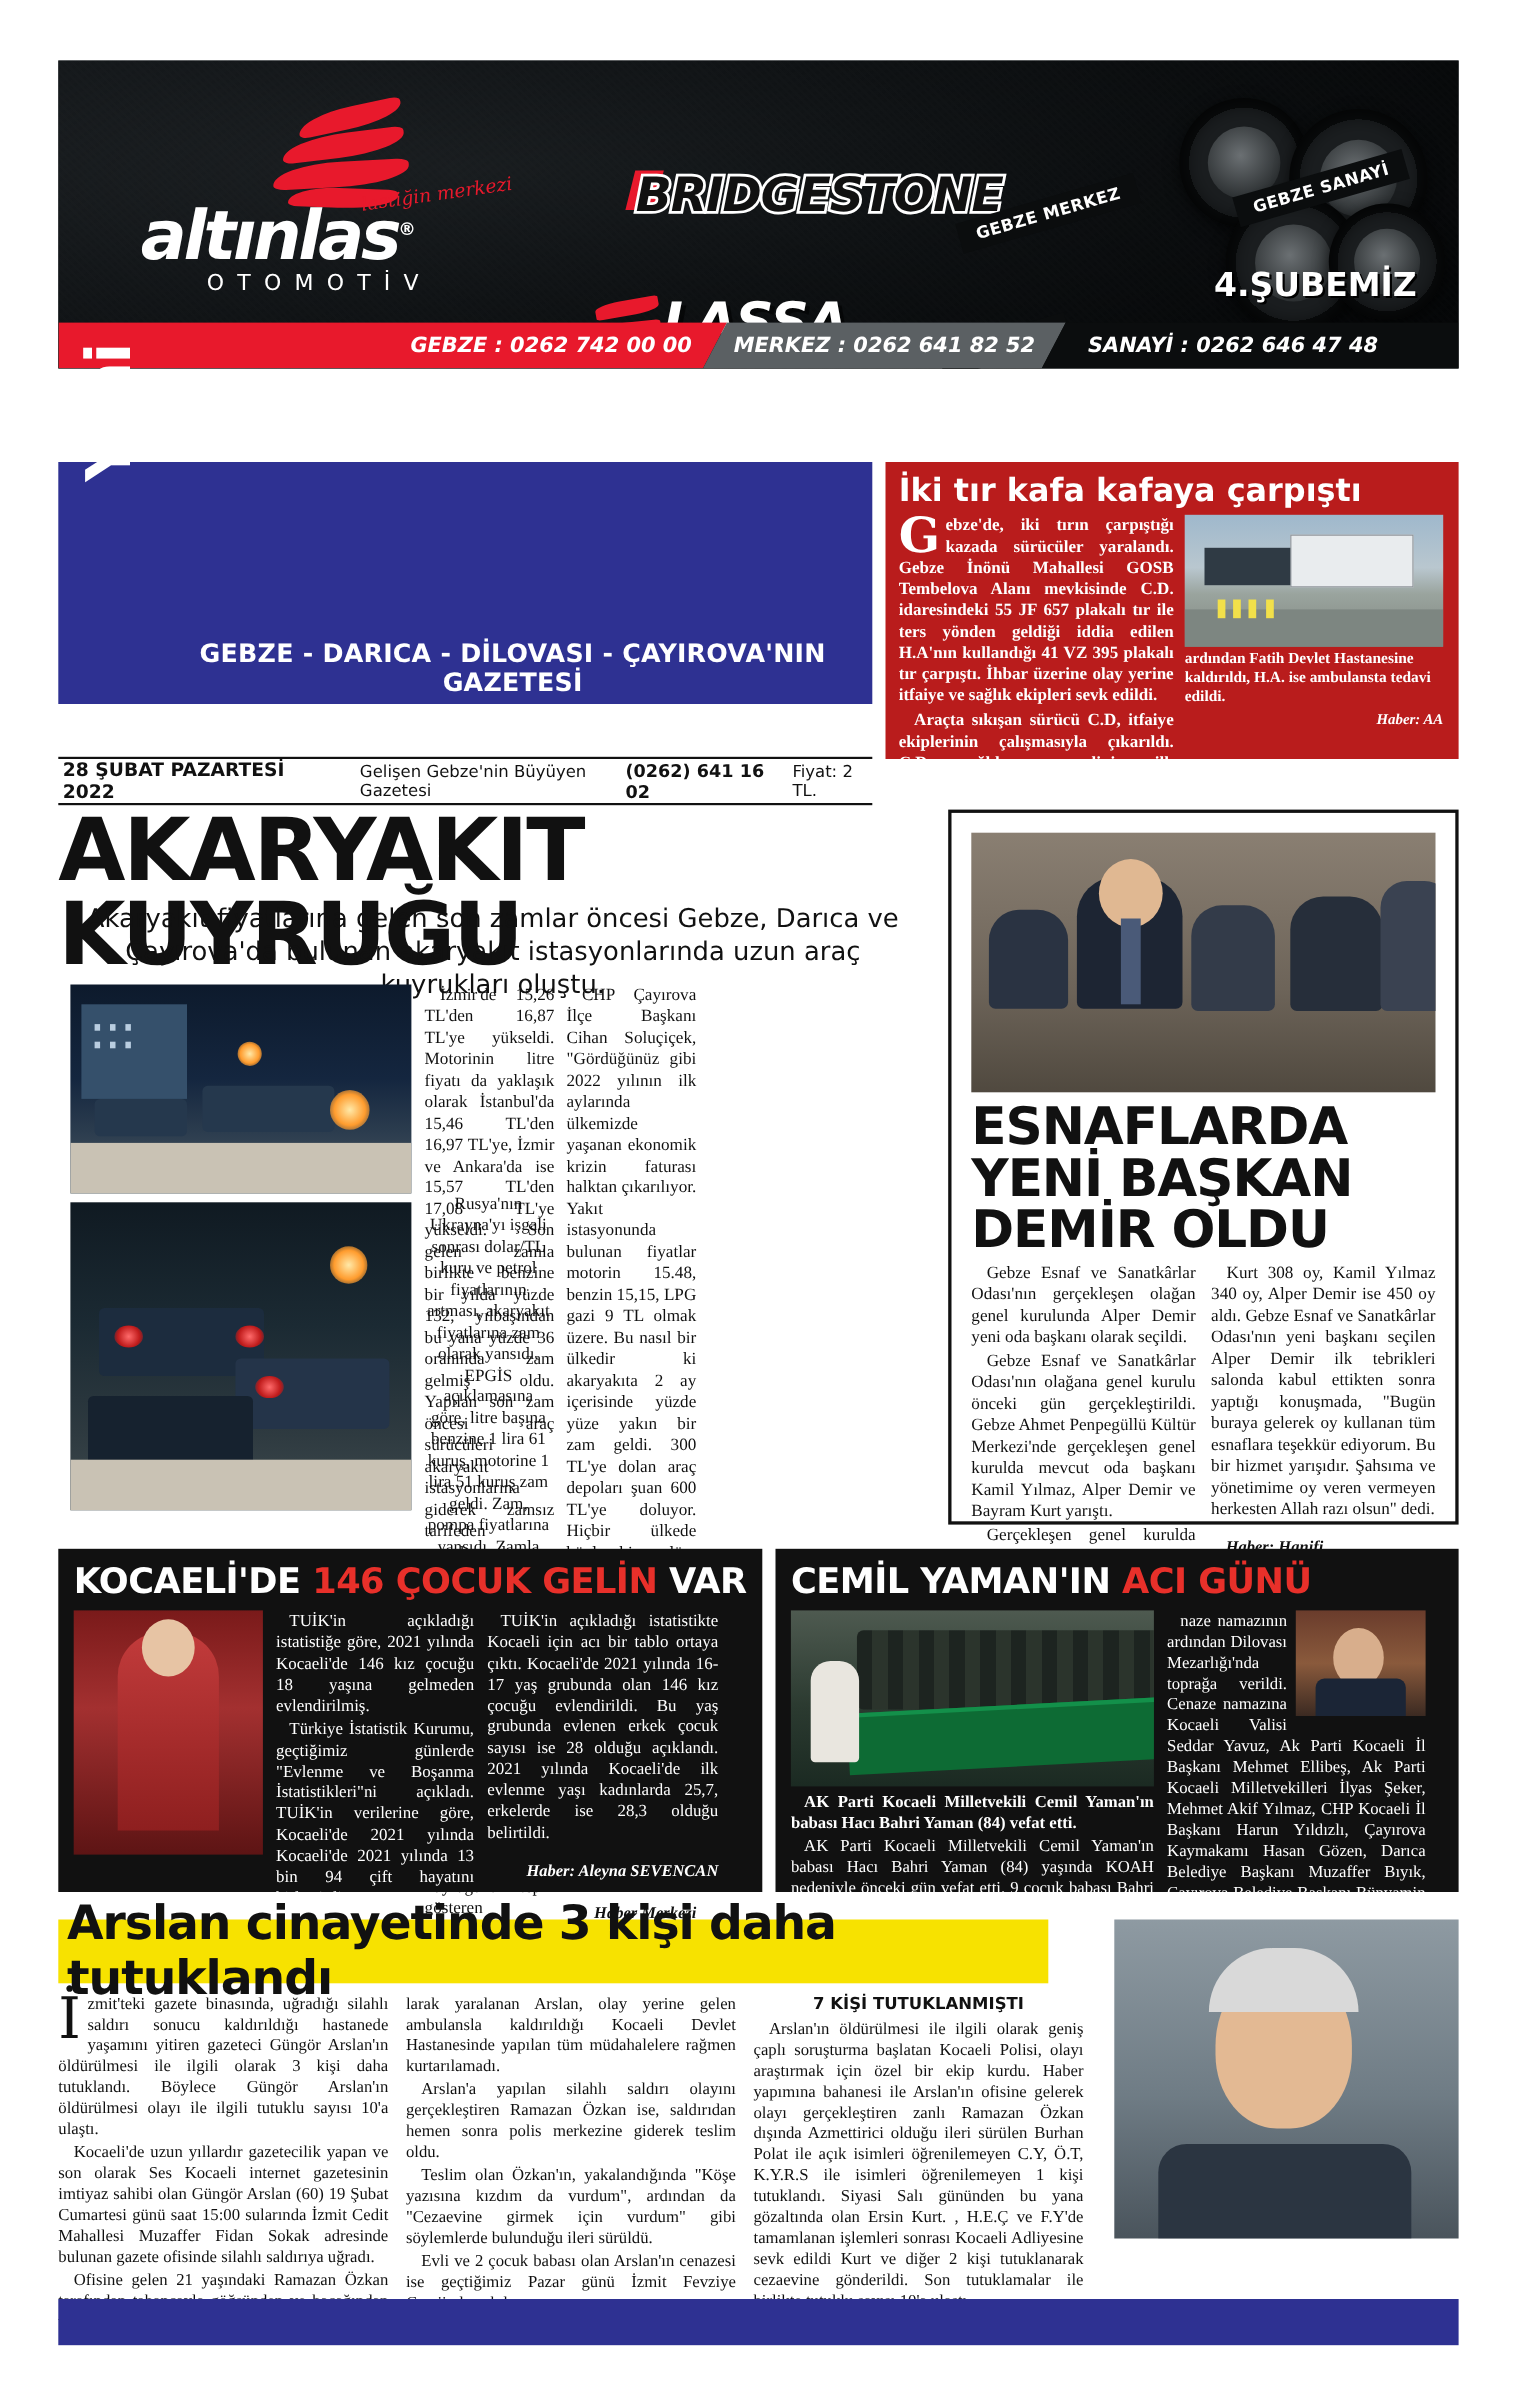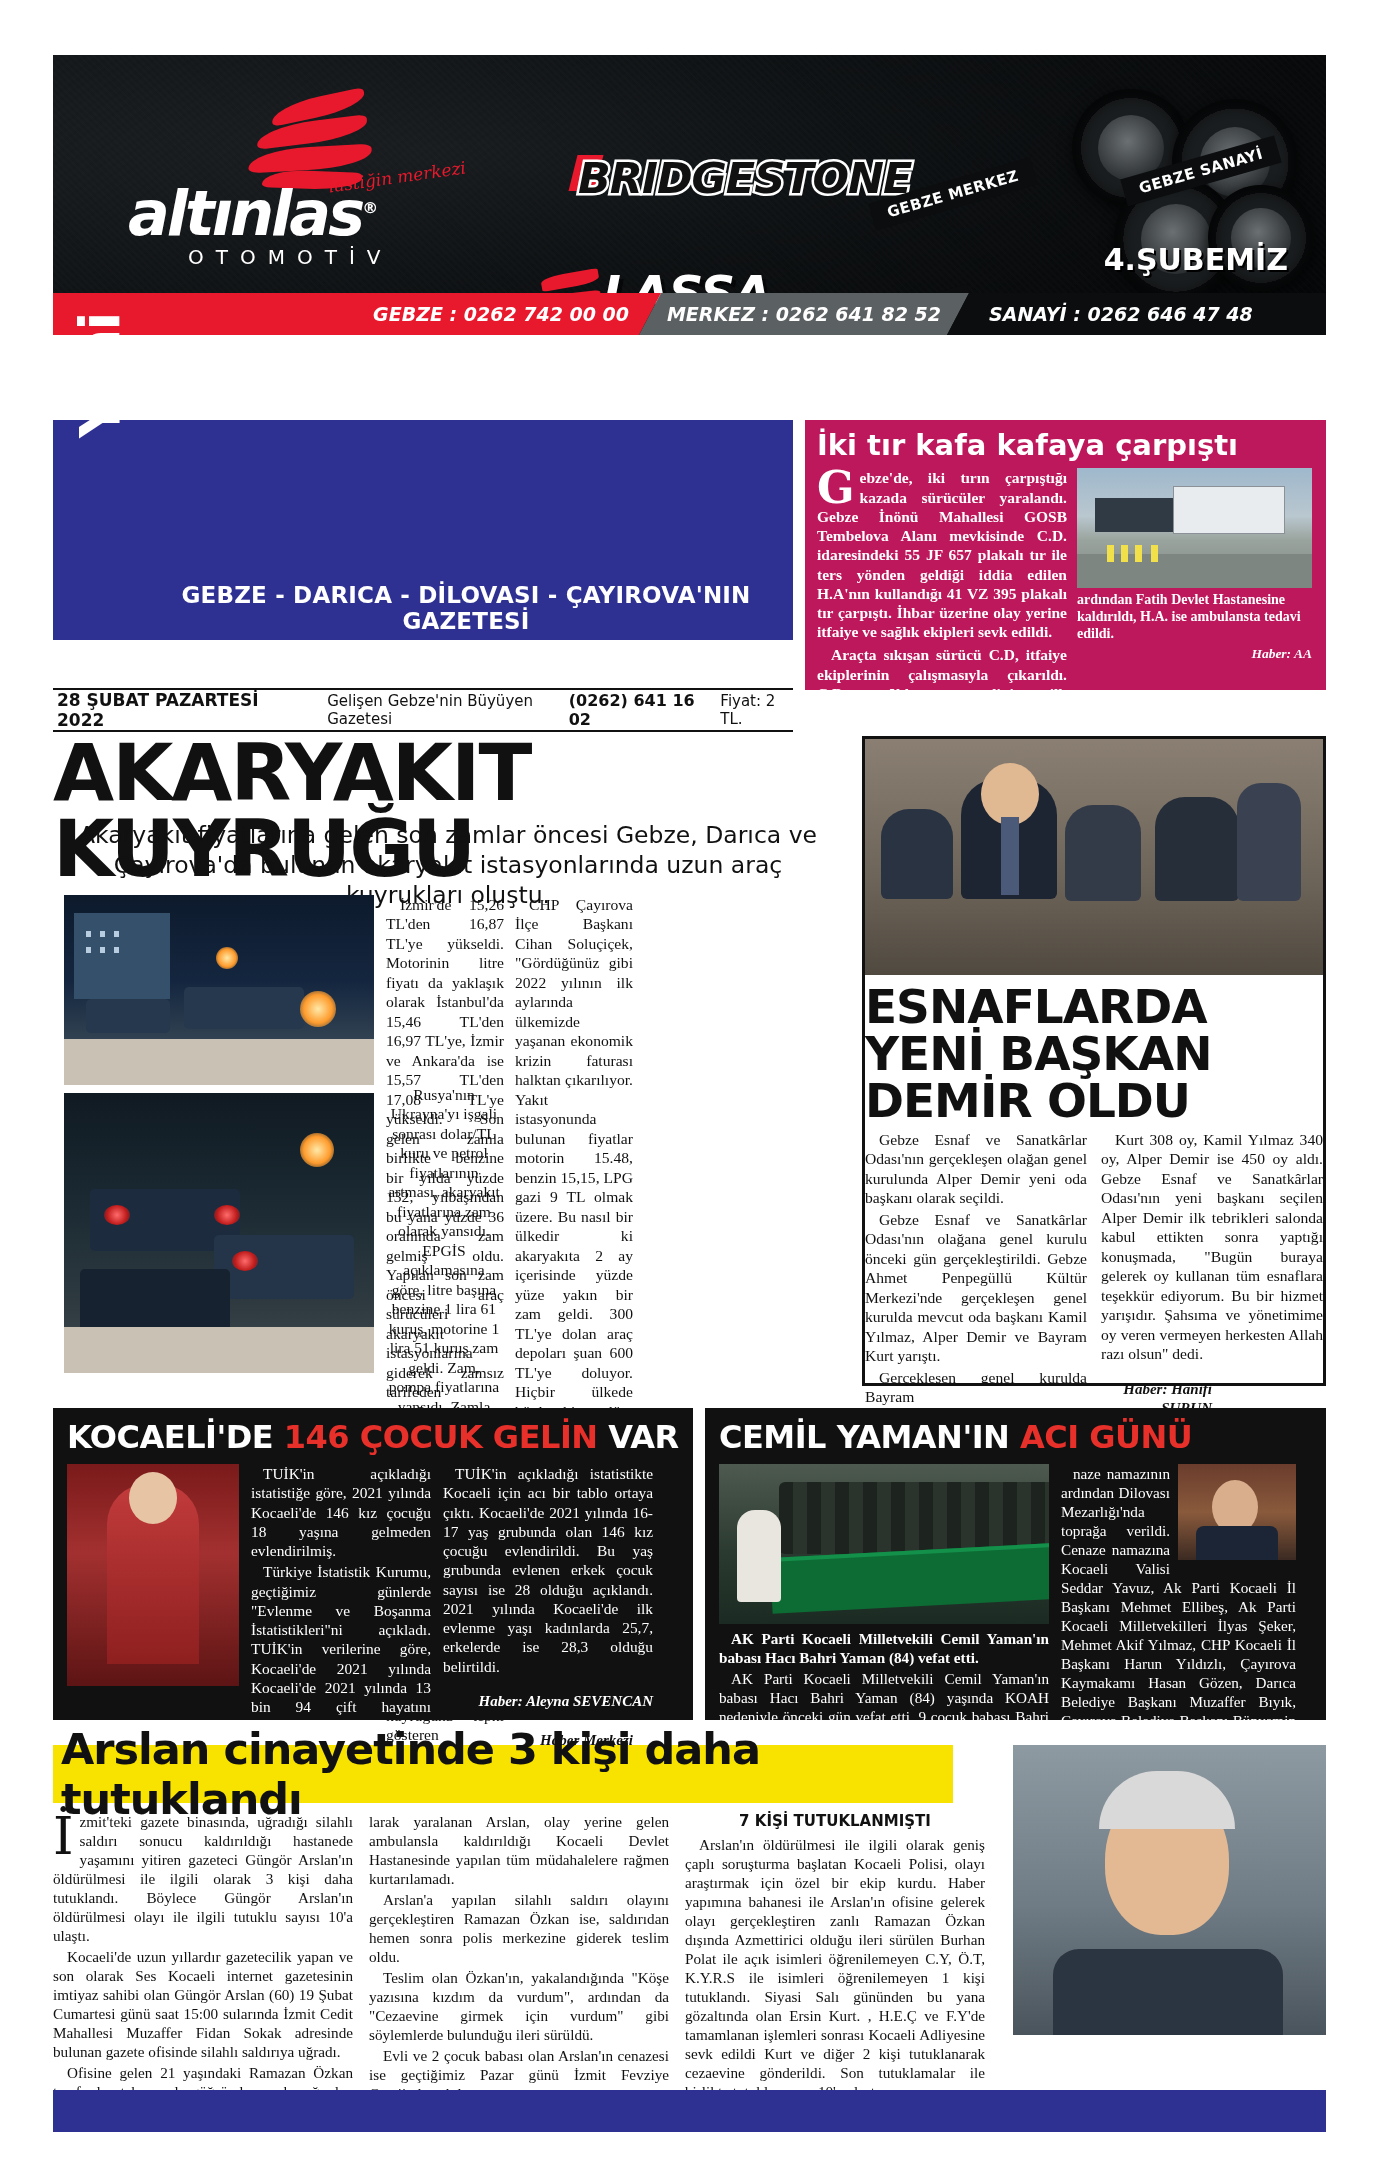--- a/index.html
+++ b/index.html
@@ -113,21 +113,21 @@
     font-family:"DejaVu Sans",sans-serif;font-weight:bold;font-size:172px;
     color:#fff;letter-spacing:-6px;line-height:1;
   }
   .mh-sub{
     position:absolute;left:92px;bottom:6px;right:6px;
     font-family:"DejaVu Sans",sans-serif;font-weight:bold;font-size:23px;color:#fff;
     letter-spacing:.2px;text-align:center;
   }
 
   
-  .tr-box{position:absolute;left:805px;top:420px;width:521px;height:270px;background:#be185d;color:#fff;padding:8px 12px;box-sizing:border-box;}
+  .tr-box{position:absolute;left:805px;top:420px;width:521px;height:270px;background:#b91c1c;color:#fff;padding:8px 12px;box-sizing:border-box;}
   .tr-head{font-family:"DejaVu Sans",sans-serif;font-weight:bold;font-size:29px;line-height:1.05;margin:2px 0 8px;}
   .tr-body{font-size:15.5px;line-height:1.24;text-align:justify;font-weight:bold;}
   .tr-cols{display:flex;gap:10px;}
   .tr-left{width:250px;}
   .tr-right{width:235px;}
   .tr-photo{width:235px;height:120px;background:
       linear-gradient(#9fb8cc,#b9c7cf 40%,#9aa49e 60%,#7e857f);
       position:relative;overflow:hidden;margin-bottom:4px;}
   .tr-photo .truck{position:absolute;left:96px;top:18px;width:110px;height:46px;background:#e9ecee;border:1px solid #8b9196;}
   .tr-photo .truck2{position:absolute;left:18px;top:30px;width:78px;height:34px;background:#2f3a44;}
@@ -169,21 +169,21 @@
 
   .lead-col{position:absolute;font-size:15.6px;line-height:1.25;text-align:justify;}
   .lead-col p{margin:0 0 2px;text-indent:14px;}
   .lead-c0{left:386px;top:1085px;width:116px;text-align:center;}
   .lead-c0 p{text-indent:0;}
   .lead-c1{left:386px;top:895px;width:118px;}
   .lead-c2{left:515px;top:895px;width:118px;}
   .sub-head{font-family:"DejaVu Sans",serif;font-weight:bold;font-size:15.5px;text-align:center;margin:8px 0 4px;}
 
   
-  .esnaf-box{position:absolute;left:862px;top:736px;width:464px;height:650px;border:3px solid #111;box-sizing:border-box;padding:0;}
+  .esnaf-box{position:absolute;left:862px;top:736px;width:464px;height:650px;border:3px solid #111;box-sizing:border-box;padding:18px;}
   .esnaf-photo{width:100%;height:236px;background:linear-gradient(#8a7f72,#6d6459 60%,#50493f);position:relative;overflow:hidden;}
   .ep-person{position:absolute;border-radius:40% 40% 6px 6px;}
   .esnaf-head{font-family:"DejaVu Sans",sans-serif;font-weight:bold;font-size:47px;line-height:1.0;margin:8px 0 6px;letter-spacing:-1px;}
   .esnaf-cols{display:flex;gap:14px;font-size:15.6px;line-height:1.25;text-align:justify;}
   .esnaf-cols div{width:50%;}
   .esnaf-cols p{margin:0 0 2px;text-indent:14px;}
   .byline{font-style:italic;font-weight:bold;text-align:right;font-size:15px;margin-top:16px;}
 
   
   .mid-left{position:absolute;left:53px;top:1408px;width:640px;height:312px;background:#111;color:#fff;box-sizing:border-box;padding:10px 14px;}

